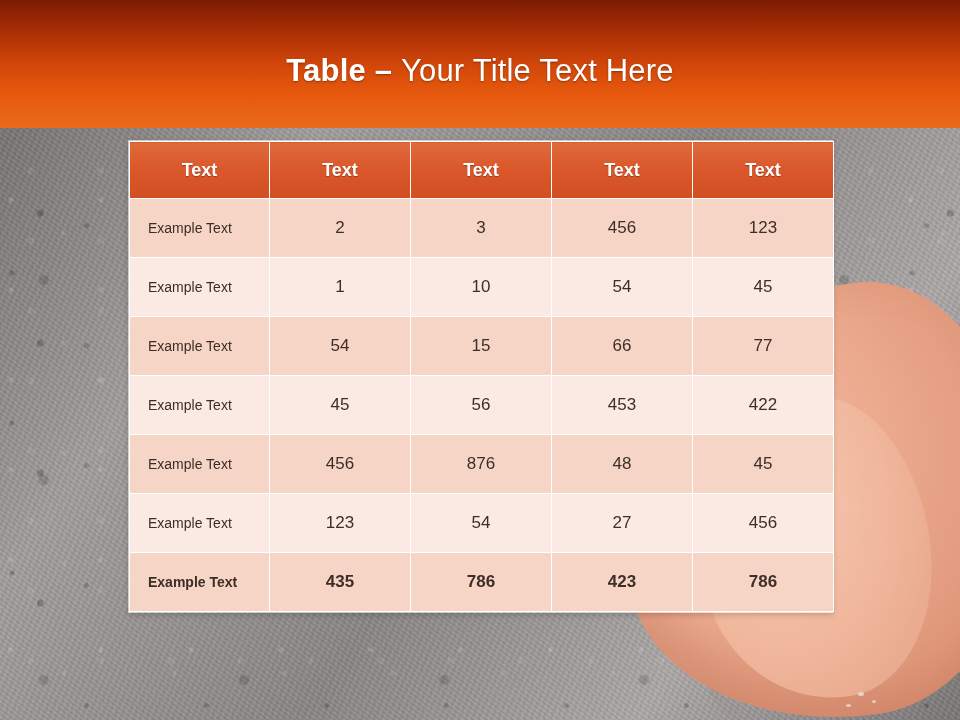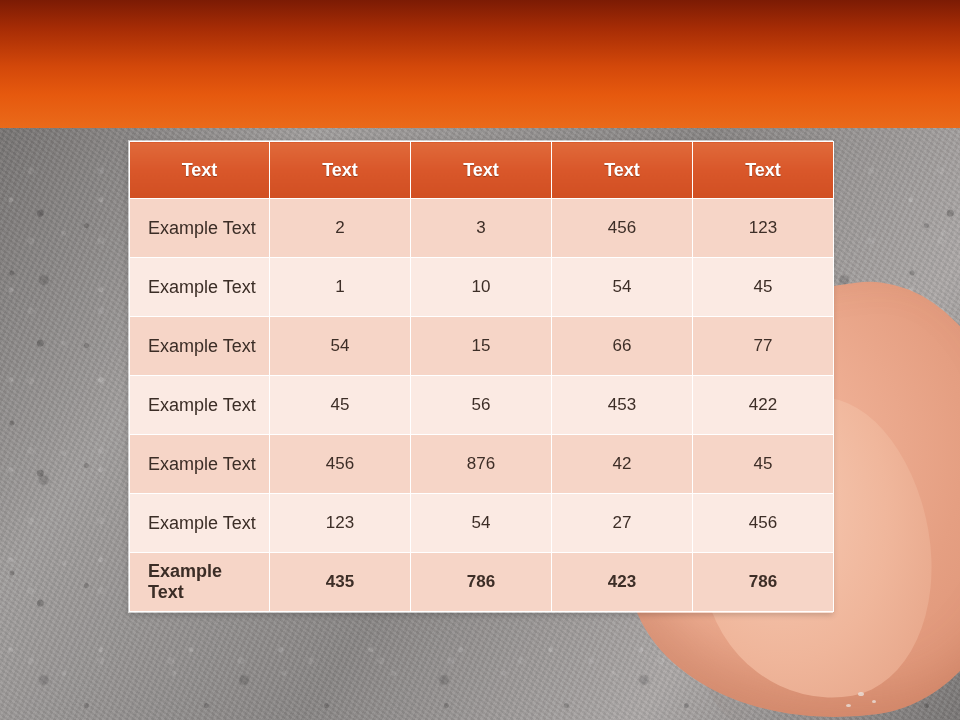--- a/index.html
+++ b/index.html
@@ -149,21 +149,21 @@
   }
   table.data-table tbody tr.band-dark td {
     background: #f6d5c7;
   }
   table.data-table tbody tr.band-light td {
     background: #fbeae3;
   }
   table.data-table tbody td.label-cell {
     text-align: left;
     padding-left: 18px;
-    font-size: 18px;
+    font-size: 14px;
     color: #3b2d26;
   }
   table.data-table tbody tr.total-row td {
     font-weight: bold;
   }
   table.data-table tbody tr.total-row td.label-cell {
     font-weight: bold;
   }
   
   col.c0 { width: 140px; }
@@ -183,20 +183,23 @@
   <div class="pot-edge"></div>
   <div class="pot-shape"></div>
   <div class="pot-inner"></div>
 
   <div class="speck" style="left:858px; top:692px; width:6px; height:4px;"></div>
   <div class="speck" style="left:872px; top:700px; width:4px; height:3px;"></div>
   <div class="speck" style="left:846px; top:704px; width:5px; height:3px;"></div>
 
   <div class="header-band"></div>
 
+  <div class="title">
+    <span class="strong">Table – </span><span class="light">Your Title Text Here</span>
+  </div>
 
   <div class="table-wrap">
     <table class="data-table">
       <colgroup>
         <col class="c0">
           <col class="c1">
           <col class="c2">
           <col class="c3">
           <col class="c4">
       </colgroup>
@@ -235,21 +238,21 @@
           <td class="label-cell">Example Text</td>
           <td>45</td>
           <td>56</td>
           <td>453</td>
           <td>422</td>
         </tr>
         <tr class="band-dark">
           <td class="label-cell">Example Text</td>
           <td>456</td>
           <td>876</td>
-          <td>42</td>
+          <td>48</td>
           <td>45</td>
         </tr>
         <tr class="band-light">
           <td class="label-cell">Example Text</td>
           <td>123</td>
           <td>54</td>
           <td>27</td>
           <td>456</td>
         </tr>
         <tr class="band-dark total-row">

